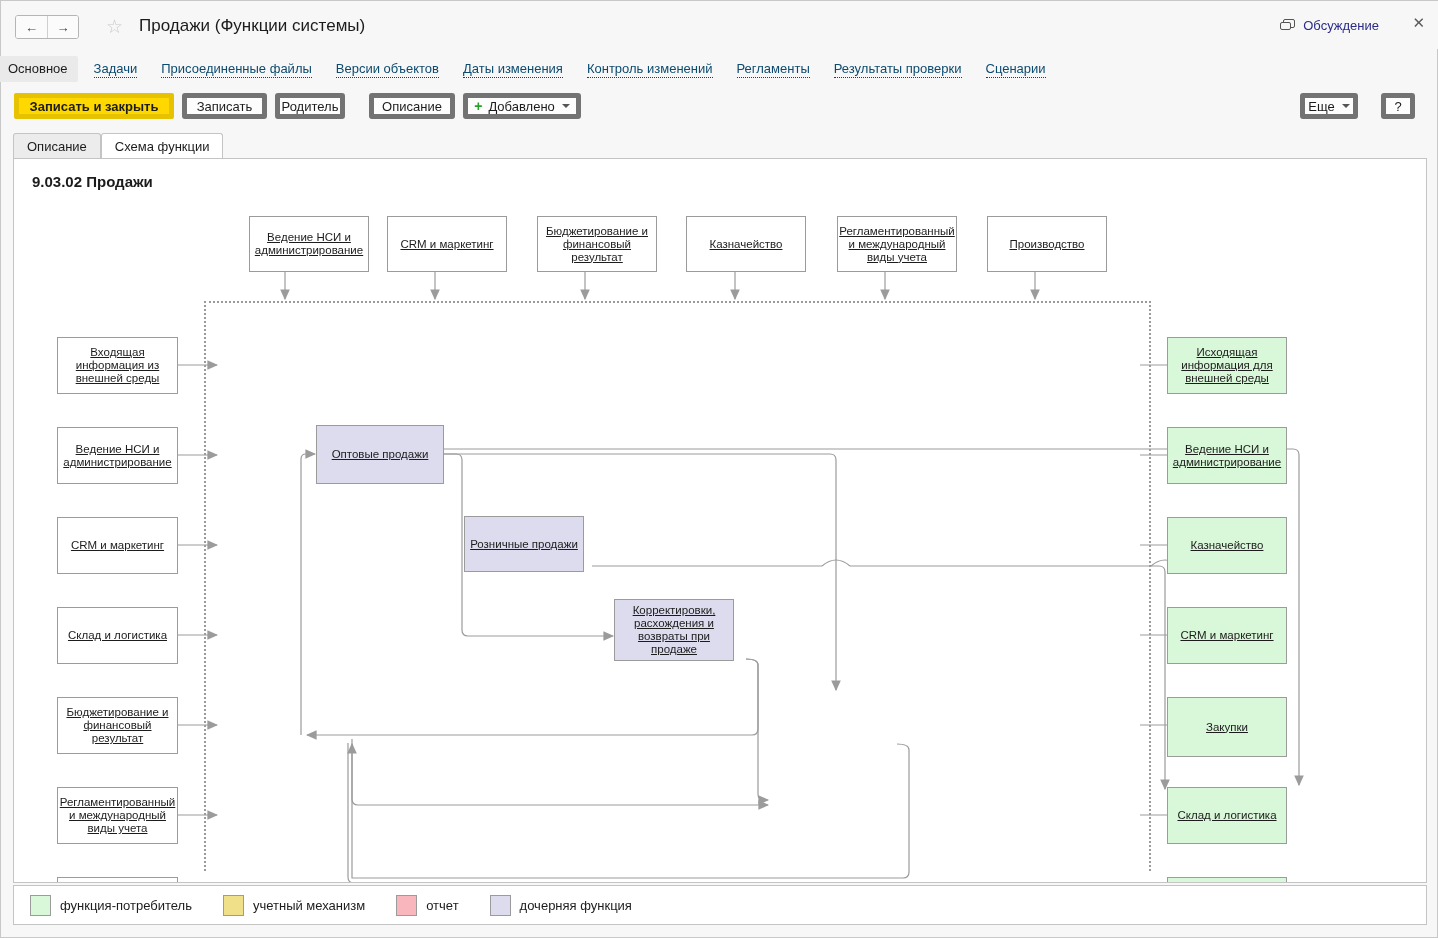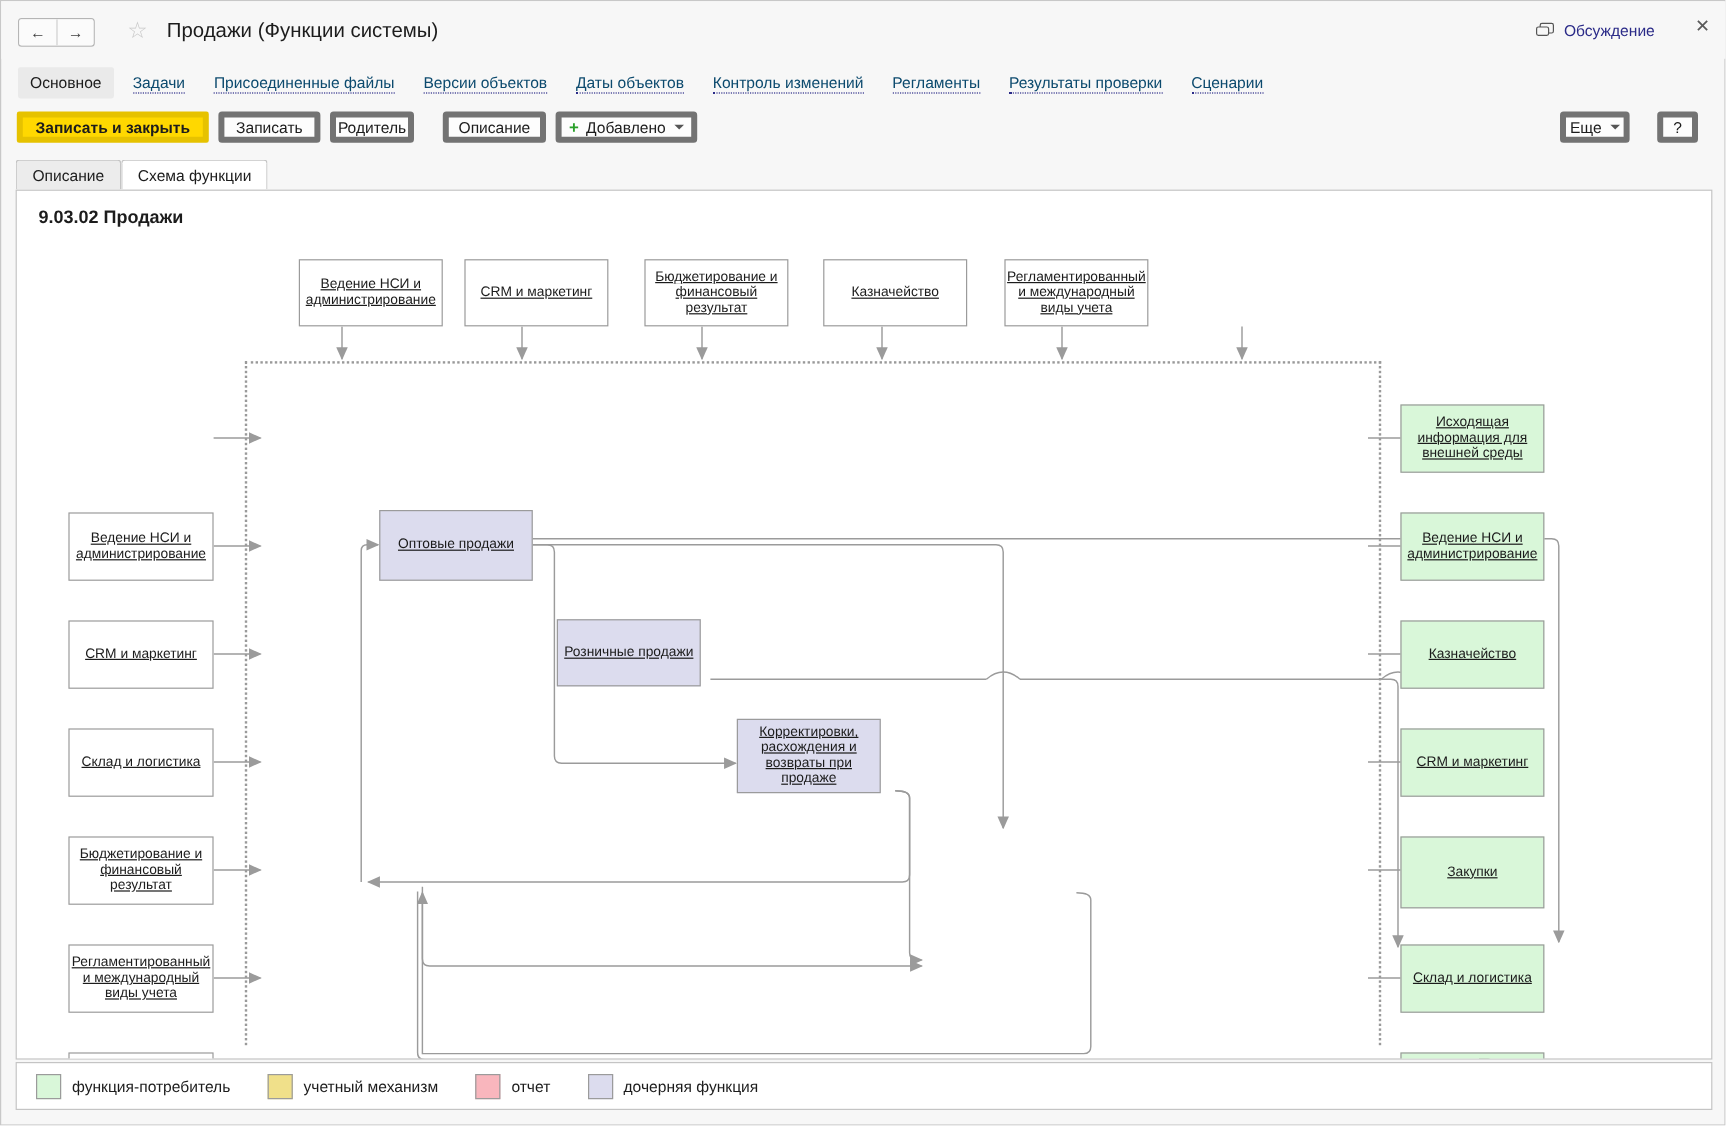--- a/index.html
+++ b/index.html
@@ -53,21 +53,21 @@
   .discuss .ic i.b1 { left: 3px; top: 0; width: 12px; height: 9px; }
   .discuss .ic i.b2 { left: 0; top: 3px; width: 11px; height: 8px; background: #f7f7f7; }
   .closex {
     position: absolute; right: 14px; top: 14px; font-size: 15px; color: #5a5a5a;
     cursor: pointer; line-height: 16px;
   }
 
   
   .navstrip {
     position: absolute; left: 0; top: 52px; width: 1438px; height: 32px;
-    display: flex; align-items: center; padding-left: 24px; gap: 0;
+    display: flex; align-items: center; padding-left: 7px; gap: 0;
   }
   .navlink {
     font-size: 13px; color: #0c4a6e; margin-right: 24px;
     border-bottom: 1px dotted #2b2b88; cursor: pointer; line-height: 16px;
   }
   .navlink.active {
     color: #1c1c1c; background: #eaeaea; border: none;
     padding: 5px 10px; margin-right: 16px; margin-left: -10px; border-radius: 2px;
     cursor: pointer;
   }
@@ -162,21 +162,21 @@
       <span>Обсуждение</span>
     </div>
     <div class="closex">✕</div>
   </div>
 
   <div class="navstrip">
     <div class="navlink active">Основное</div>
     <div class="navlink">Задачи</div>
     <div class="navlink">Присоединенные файлы</div>
     <div class="navlink">Версии объектов</div>
-    <div class="navlink">Даты объектов</div>
+    <div class="navlink">Даты изменения</div>
     <div class="navlink">Контроль изменений</div>
     <div class="navlink">Регламенты</div>
     <div class="navlink">Результаты проверки</div>
     <div class="navlink">Сценарии</div>
   </div>
 
   <div class="cmdbar">
     <div class="btn primary" style="left:13px;width:160px;">Записать и закрыть</div>
     <div class="btn" style="left:181px;width:85px;">Записать</div>
     <div class="btn" style="left:274px;width:70px;">Родитель</div>
@@ -266,21 +266,27 @@
       </div>
     <div class="node" style="left:523px;top:57px;width:120px;height:56px;">
         <span>Бюджетирование и финансовый результат</span>
       </div>
     <div class="node" style="left:672px;top:57px;width:120px;height:56px;">
         <span>Казначейство</span>
       </div>
     <div class="node" style="left:823px;top:57px;width:120px;height:56px;">
         <span>Регламентированный и международный виды учета</span>
       </div>
-
+    <div class="node" style="left:973px;top:57px;width:120px;height:56px;">
+        <span>Производство</span>
+      </div>
+
+    <div class="node" style="left:43px;top:178px;width:121px;height:57px;">
+        <span>Входящая информация из внешней среды</span>
+      </div>
     <div class="node" style="left:43px;top:268px;width:121px;height:57px;">
         <span>Ведение НСИ и администрирование</span>
       </div>
     <div class="node" style="left:43px;top:358px;width:121px;height:57px;">
         <span>CRM и маркетинг</span>
       </div>
     <div class="node" style="left:43px;top:448px;width:121px;height:57px;">
         <span>Склад и логистика</span>
       </div>
     <div class="node" style="left:43px;top:538px;width:121px;height:57px;">

